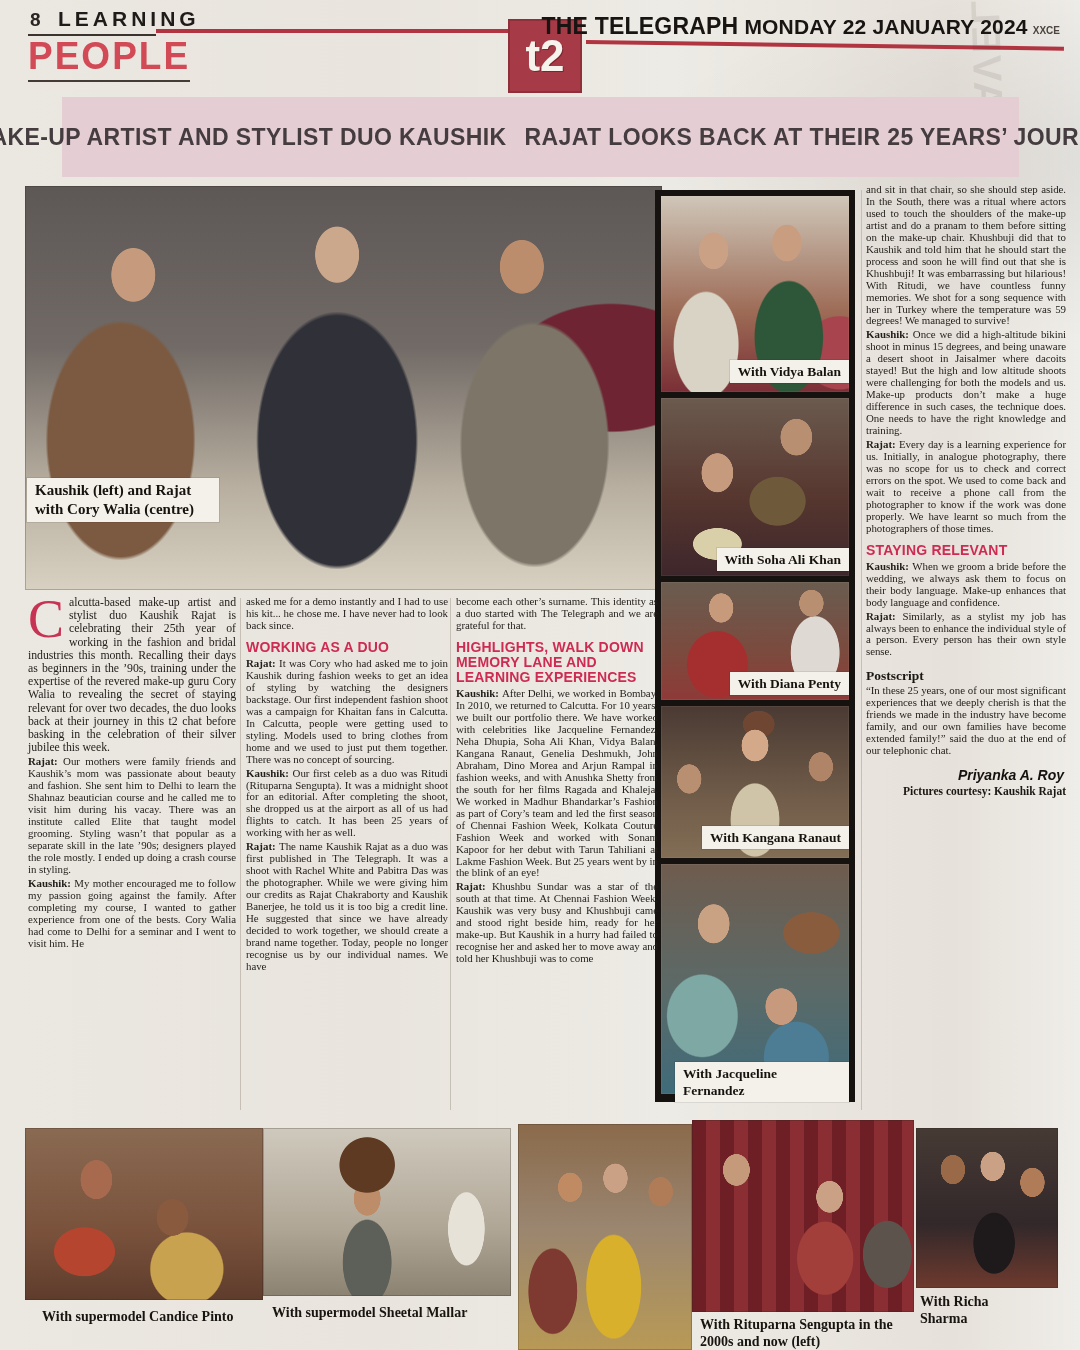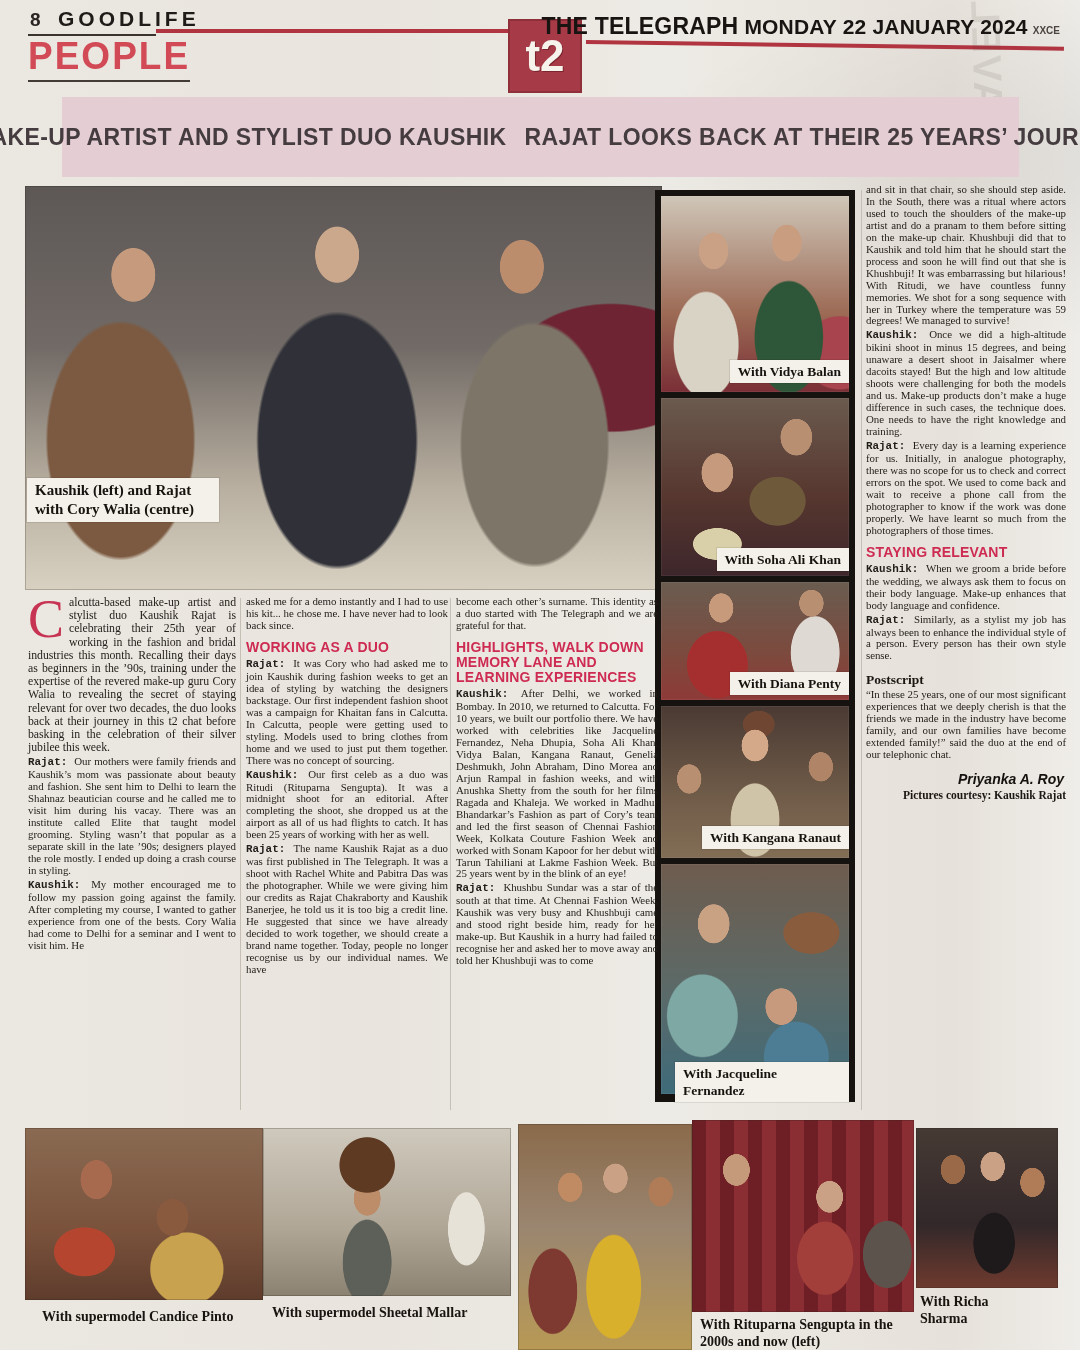--- a/index.html
+++ b/index.html
@@ -112,36 +112,36 @@
     radial-gradient(34px 50px at 55% 72%, #1e1a1c 60%, rgba(0,0,0,0) 62%),
     linear-gradient(180deg,#463a34 0%,#32282a 60%,#6e3a2e 100%);}
   .bcap{position:absolute;font:700 14px/17px "Liberation Serif",serif;color:#181410;}
   
   .col{position:absolute;}
   #col1{left:28px;top:596px;width:208px;}
   #col2{left:246px;top:596px;width:202px;}
   #col3{left:456px;top:596px;width:202px;}
   #col4{left:866px;top:184px;width:200px;}
   .body-p{font-size:10.9px;line-height:11.95px;margin:0 0 2px;text-align:justify;letter-spacing:-0.05px;color:#211d19;}
-  .body-p b{letter-spacing:0;font-family:Liberation Mono, monospace;}
+  .body-p b{letter-spacing:0;}
   .intro{font-size:11.8px;line-height:13.2px;}
   .dropcap{float:left;font:400 54px/43px "Liberation Serif",serif;color:#c73352;padding:2px 5px 0 0;}
   .sec-head{font:800 14px/1.08 "Liberation Sans",sans-serif;color:#ce2b52;letter-spacing:0.2px;margin:8px 0 3px;}
   .post-head{font:700 13.5px/15px "Liberation Serif",serif;margin:10px 0 2px;color:#1b1713;}
   .byline{font:700 italic 14px/16px "Liberation Sans",sans-serif;text-align:right;margin:10px 2px 2px 0;color:#14110e;}
   .credit{font:700 11.5px/13px "Liberation Serif",serif;text-align:right;margin:0;color:#1b1713;}
   .vrule{position:absolute;width:1px;background:#c6bfb6;}
 </style>
 </head>
 <body>
 
 <div class="page">
 
   <div class="pagenum">8</div>
-  <div class="goodlife">GOODLIFE</div>
+  <div class="goodlife">LEARNING</div>
   <div class="rule-goodlife"></div>
   <div class="people">PEOPLE</div>
   <div class="rule-people"></div>
   <div class="redline-left"></div>
   <div class="redline-right"></div>
   <div class="t2logo">t2</div>
   <div class="masthead">
     <span class="brand">THE TELEGRAPH</span><span class="date"> MONDAY 22 JANUARY 2024</span><span class="edition">XXCE</span>
   </div>
   <div class="bleed">TRAVEL</div>

